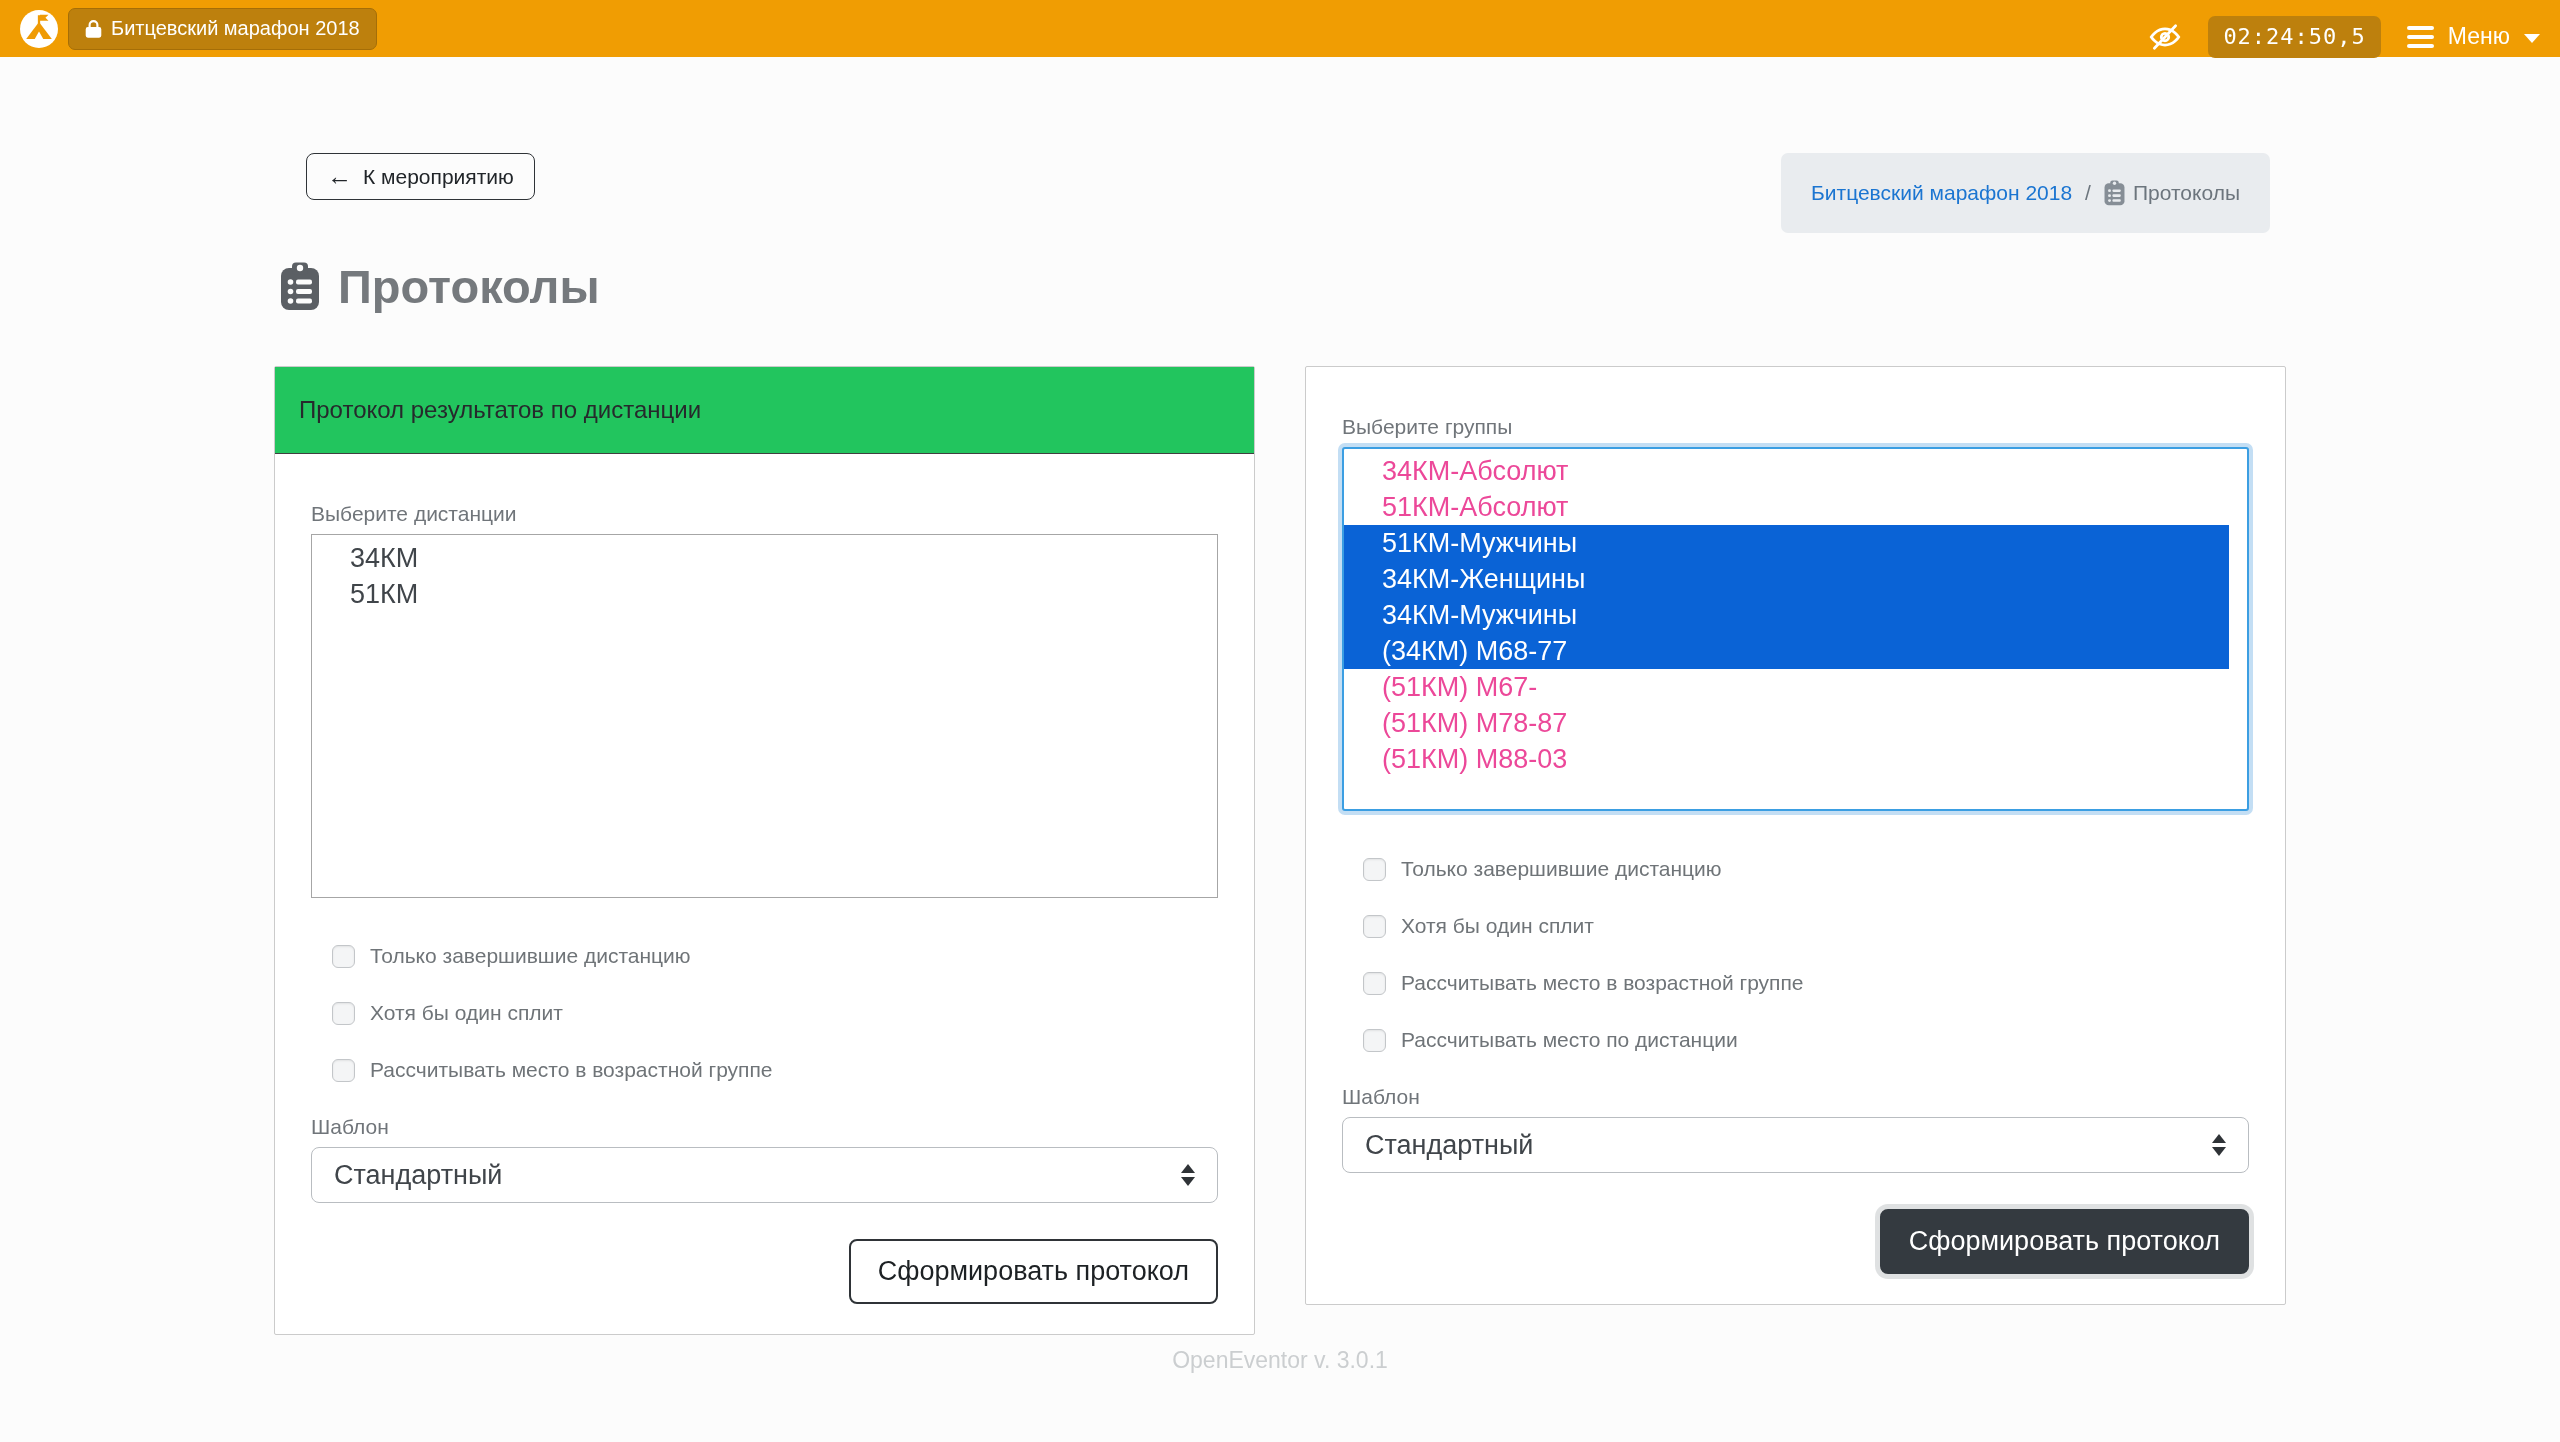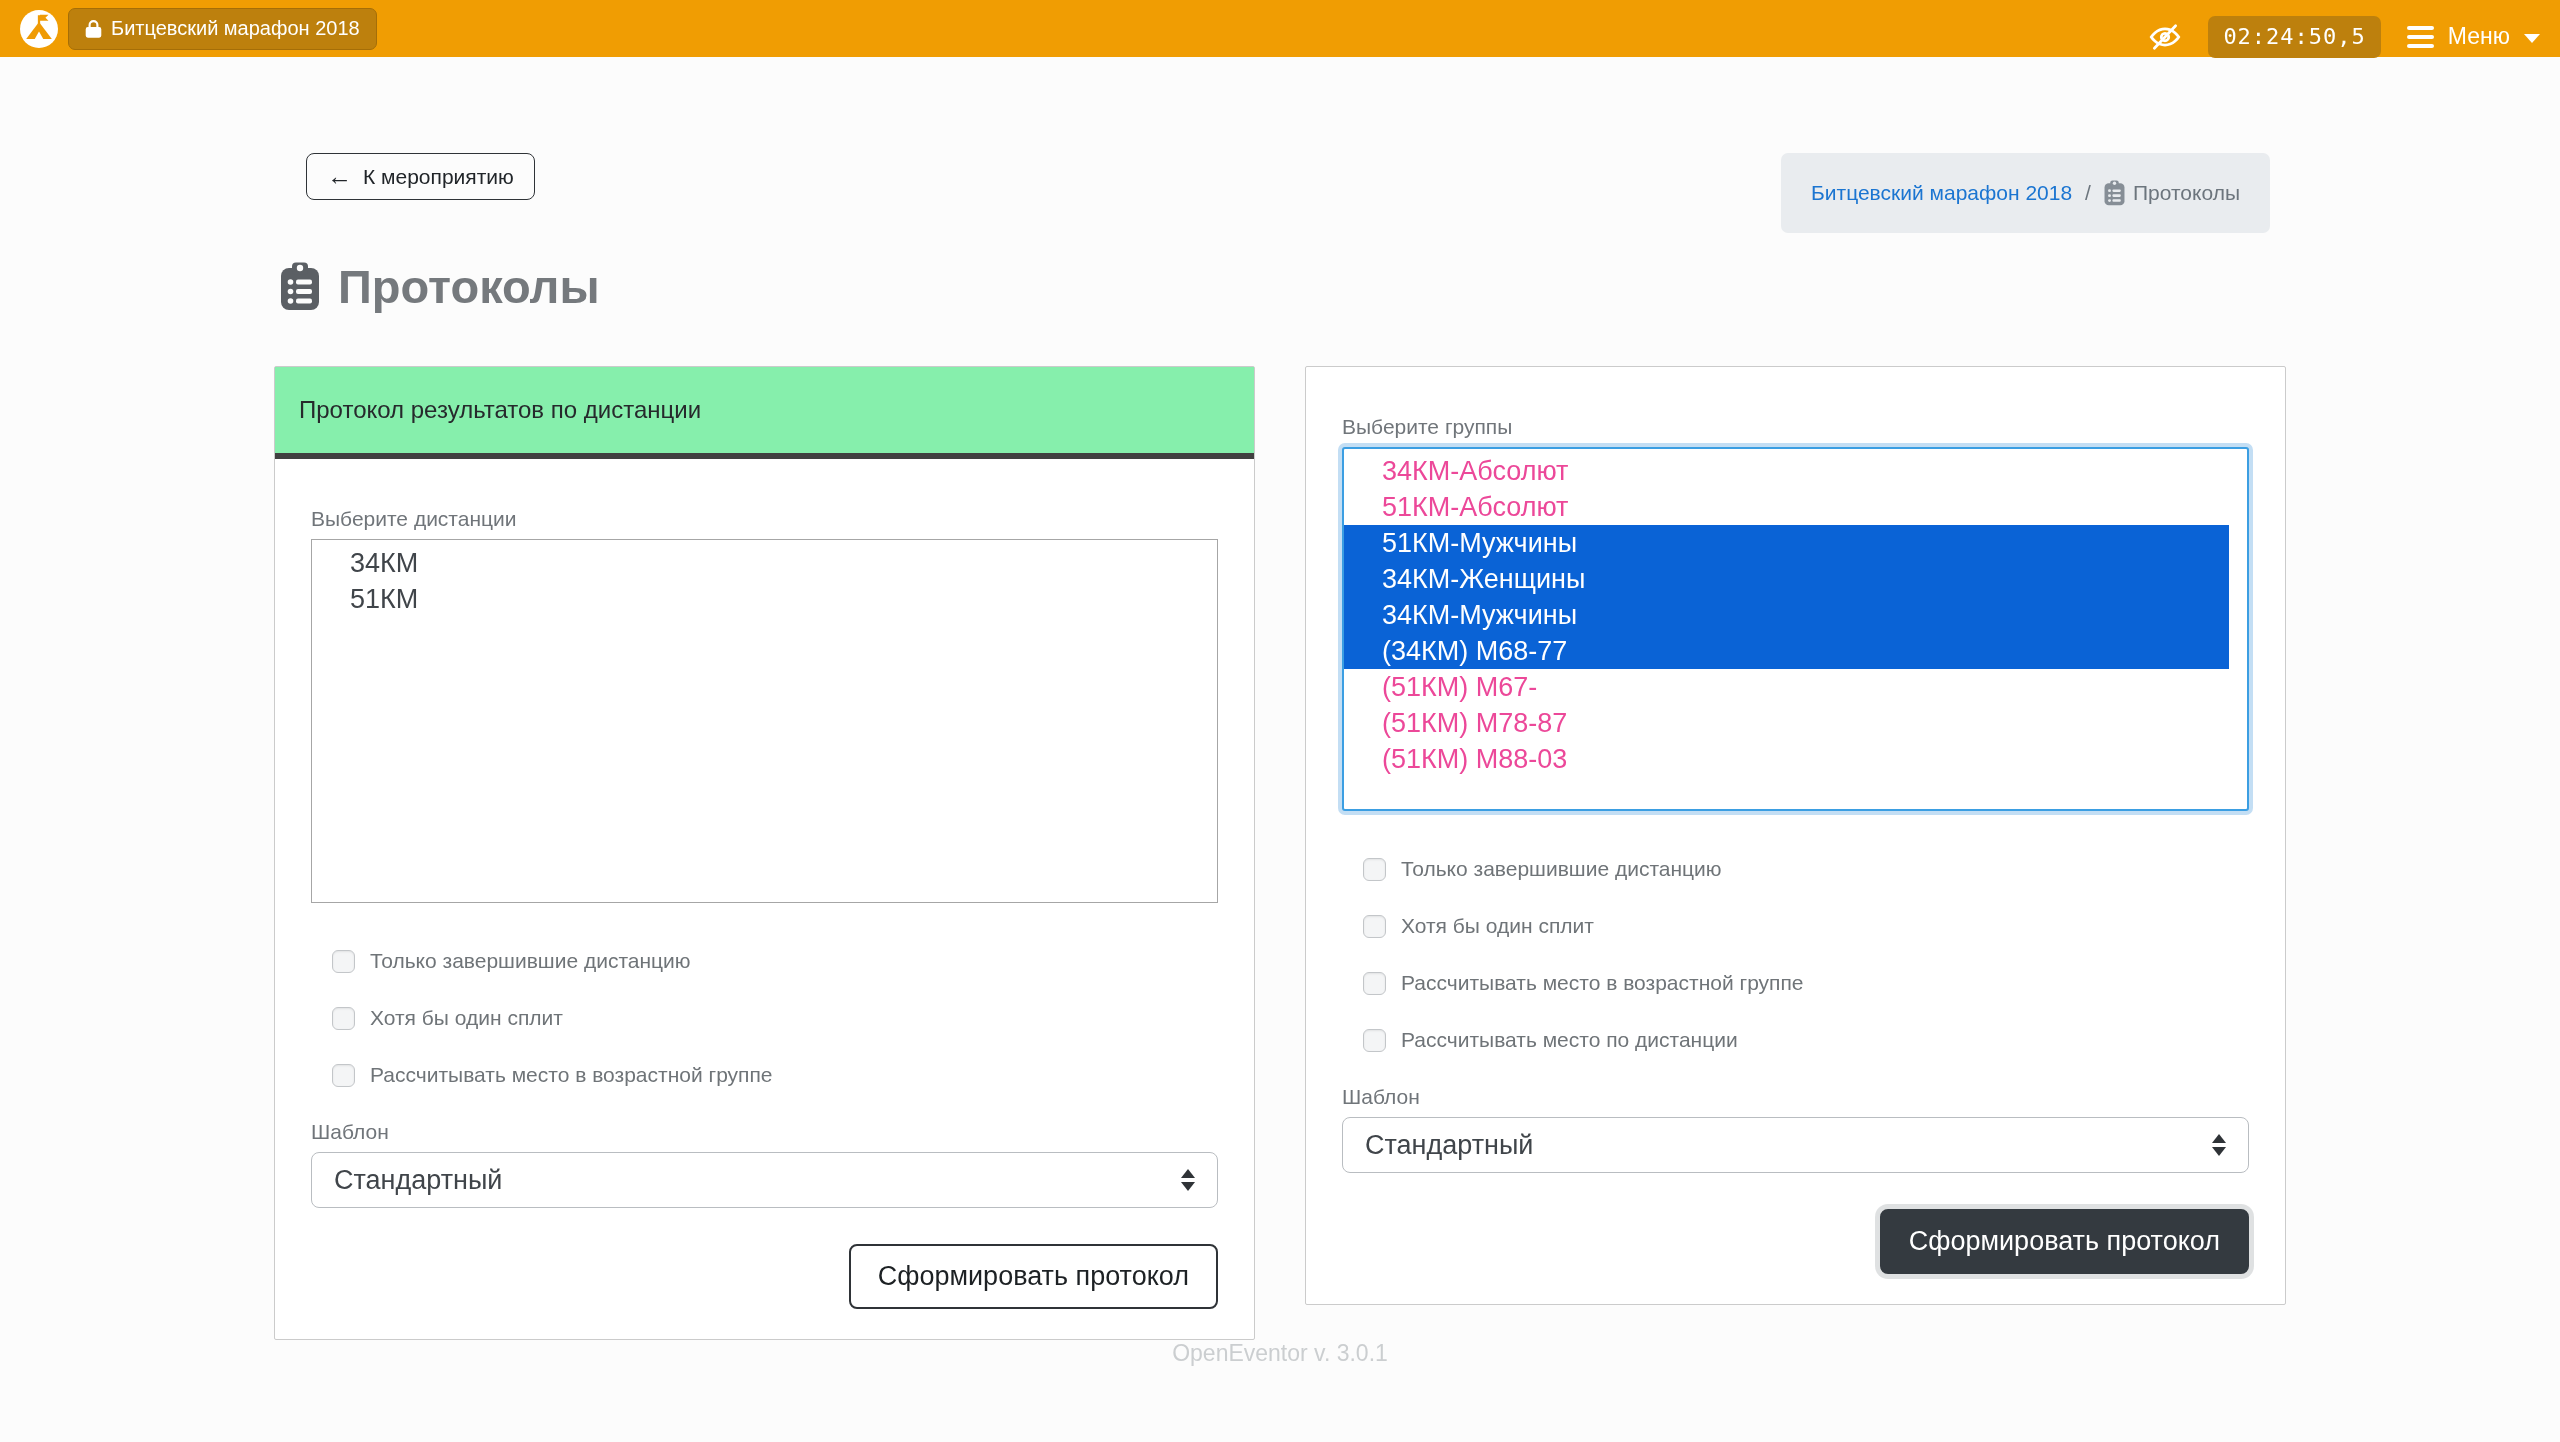--- a/index.html
+++ b/index.html
@@ -104,22 +104,22 @@
     gap: 18px;
     font-size: 47px;
     color: #75797d;
   }
   .title-clipboard { width: 40px; height: 49px; color: #5b5f64; }
 
   
   .cards { margin-top: 52px; display: flex; gap: 50px; align-items: flex-start; }
   .card { flex: 1; background: #fff; border: 1px solid #cbcbcb; border-radius: 2px; }
   .card-header {
-    background: #86efac;
-    border-bottom: 6px solid #404040;
+    background: #22c55e;
+    border-bottom: 1px solid #404040;
     padding: 29px 24px;
     font-size: 24px;
     color: #26292c;
   }
   .card-body { padding: 48px 36px 30px; }
   .field-label { font-size: 21px; color: #70757a; margin-bottom: 8px; }
 
   .listbox {
     height: 364px;
     background: #fff;
@@ -189,20 +189,21 @@
     cursor: pointer;
   }
   .generate-btn.dark {
     background: #343a40;
     border-color: #343a40;
     color: #fff;
     box-shadow: 0 0 0 5px rgba(150,155,160,0.30);
   }
 
   .page-footer {
+    margin-top: 12px;
     text-align: center;
     font-size: 23px;
     color: #cbced0;
   }
 </style>
 </head>
 <body>
 
 <header class="topbar">
   <svg class="logo" viewBox="0 0 40 40">

